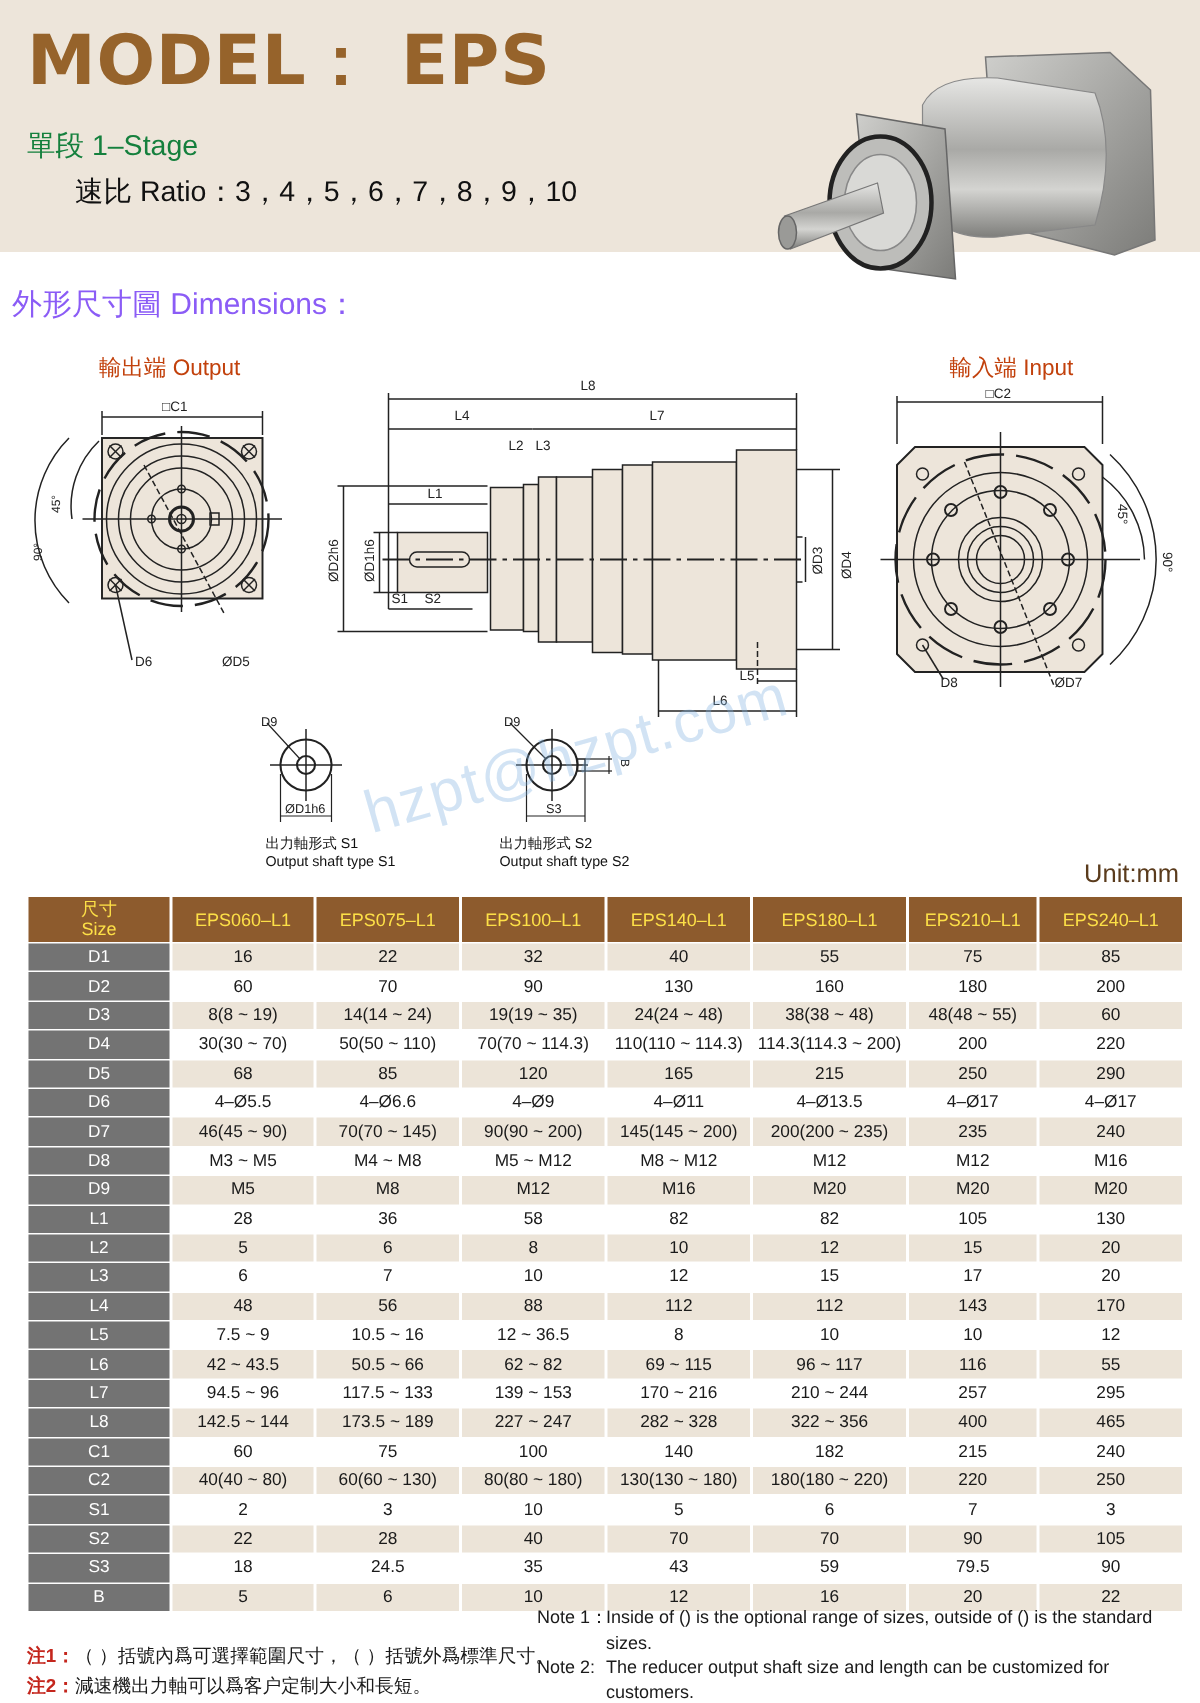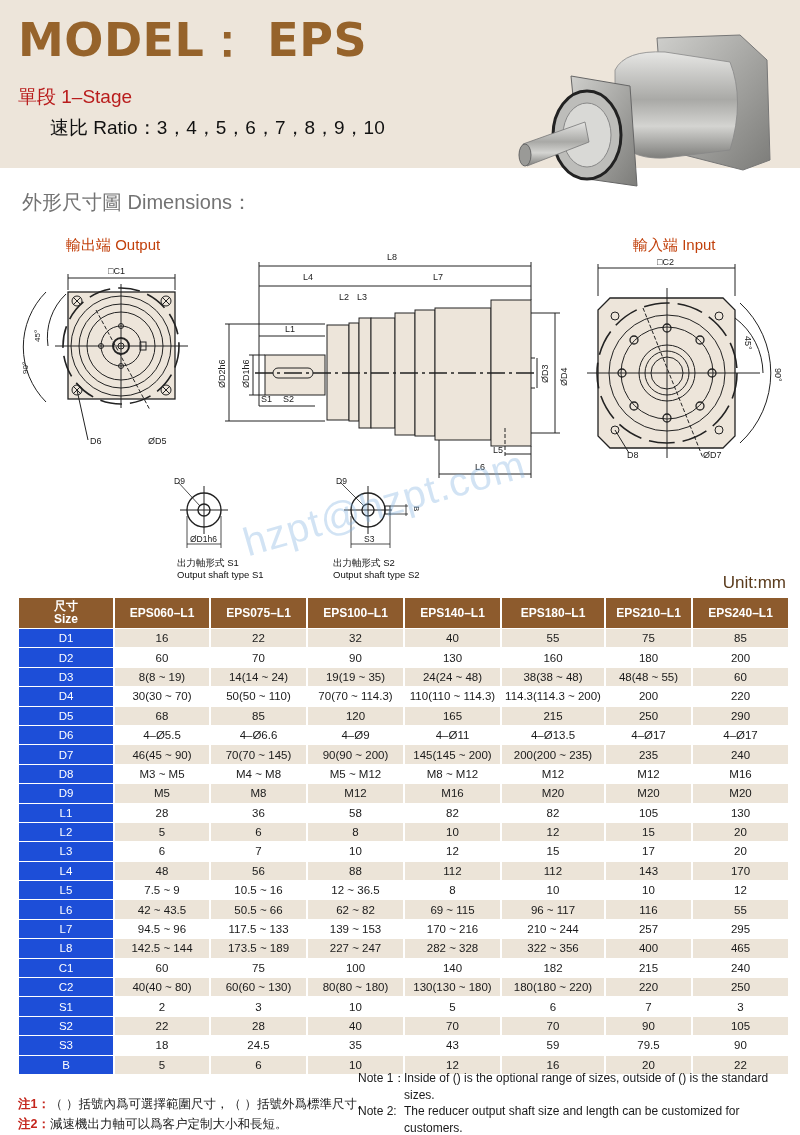--- a/index.html
+++ b/index.html
@@ -1,29 +1,29 @@
 <!DOCTYPE html>
 <html><head>
 <meta charset="utf-8">
 <style>
   html,body{margin:0;padding:0;}
   body{width:800px;height:1135px;position:relative;background:#ffffff;overflow:hidden;font-family:"Liberation Sans","DejaVu Sans",sans-serif;color:#231815;}
   .top-band{position:absolute;left:0;top:0;width:800px;height:168px;background:#ede5da;}
   .model-title{position:absolute;left:18px;top:10px;font-size:46px;font-weight:bold;color:#96632b;letter-spacing:0.5px;font-family:"DejaVu Sans",sans-serif;}
-  .stage-line{position:absolute;left:18px;top:84px;font-size:19px;color:#b91c1c;}
+  .stage-line{position:absolute;left:18px;top:84px;font-size:19px;color:#15803d;}
   .ratio-line{position:absolute;left:18px;top:115px;font-size:19px;color:#111;margin-left:32px;}
   .product-photo{position:absolute;left:505px;top:0;width:295px;height:200px;}
-  .dim-title{position:absolute;left:22px;top:189px;font-size:20px;color:#737373;}
+  .dim-title{position:absolute;left:8px;top:189px;font-size:20px;color:#8b5cf6;}
   .view-label{position:absolute;font-size:15px;color:#c2410c;}
   .diagram{position:absolute;}
   .unit{position:absolute;right:14px;top:573px;font-size:17px;color:#5a3b1c;}
   table.spec{position:absolute;left:17px;top:597px;border-collapse:separate;border-spacing:2px 1px;width:773px;table-layout:fixed;}
-  table.spec th{background:#8d5b2d;color:#ffffff;font-weight:bold;font-size:12px;height:30px;padding:0;line-height:13px;}
+  table.spec th{background:#8d5b2d;color:#fde047;font-weight:normal;font-size:12px;height:30px;padding:0;line-height:13px;}
   table.spec td{font-size:11.5px;text-align:center;height:18.4px;padding:0;color:#1a1a1a;}
-  table.spec td.lbl{background:#1d4ed8;color:#fff;}
+  table.spec td.lbl{background:#737373;color:#fff;}
   table.spec tr.odd td.val{background:#ece4d8;}
   table.spec tr.even td.val{background:#ffffff;}
   .notes-cn{position:absolute;left:18px;top:1070px;font-size:12.5px;line-height:20px;color:#1a1a1a;margin-top:24px;}
   .notes-cn .n{color:#c4261d;font-weight:bold;}
   .notes-en{position:absolute;left:358px;top:1070px;width:440px;font-size:12px;line-height:16.5px;color:#1a1a1a;}
   .notes-en .row{display:flex;}
   .notes-en .k{white-space:nowrap;width:46px;flex:none;}
   .watermark{position:absolute;left:238px;top:522px;font-size:40px;color:#7fb2e0;opacity:0.35;transform:rotate(-16deg);transform-origin:left top;letter-spacing:1px;}
   .shaft-caption{position:absolute;font-size:9.5px;line-height:12px;color:#111;}
 </style>

